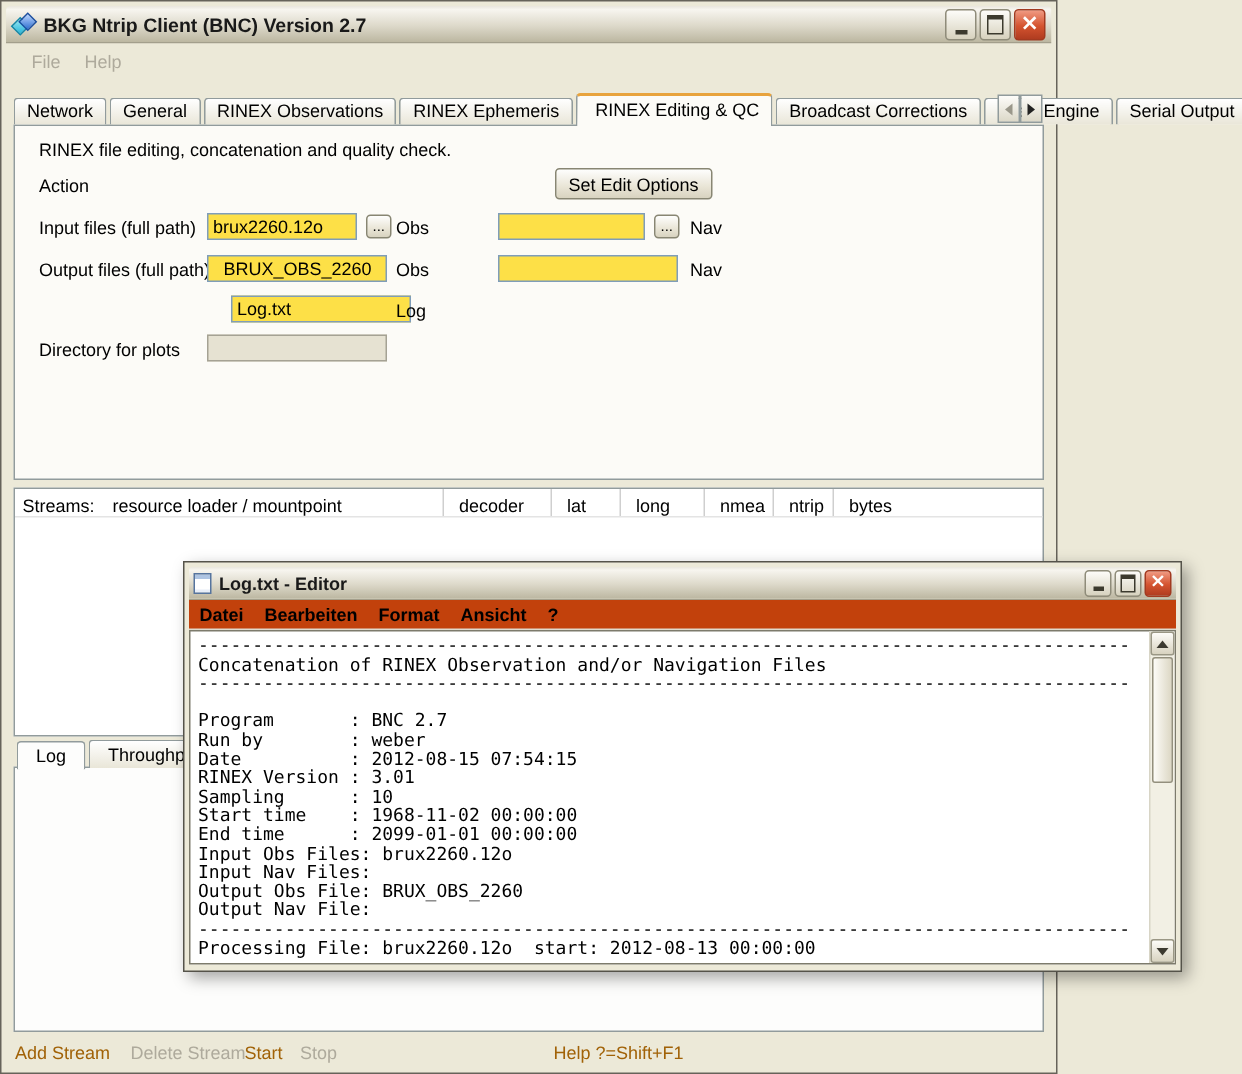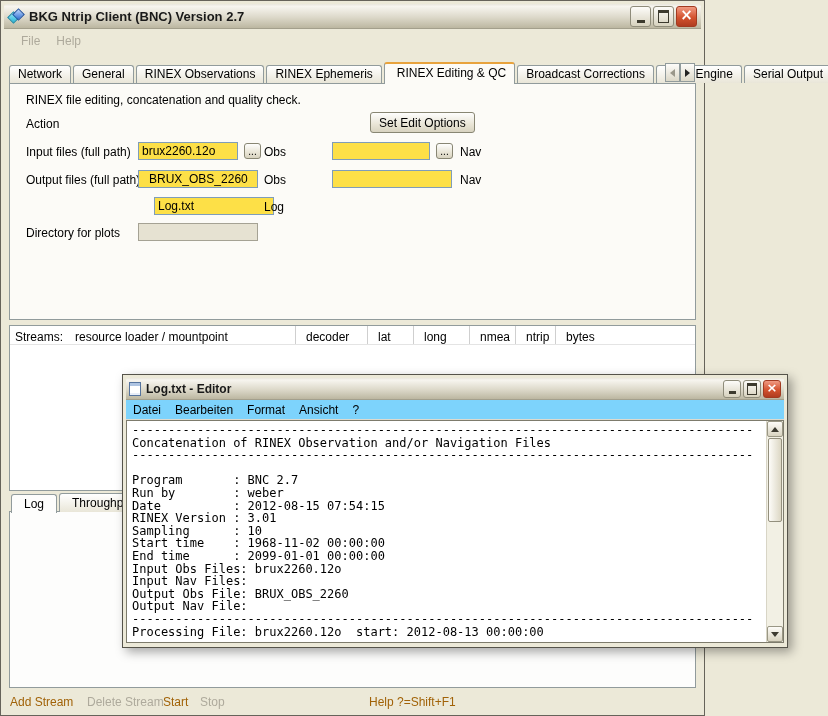--- a/index.html
+++ b/index.html
@@ -87,21 +87,21 @@
 
   
   .editor{position:absolute;left:122px;top:374px;width:666px;height:274px;z-index:50;
     border:1px solid #55534a;background:#ece9d8;padding:3px;box-shadow:4px 4px 10px rgba(0,0,0,0.35);}
   .e-titlebar{height:22px;display:flex;align-items:center;padding:0 3px;border-radius:2px 2px 0 0;
     background:linear-gradient(180deg,#e9e6dd 0%,#f7f5ef 10%,#ddd9ca 55%,#bcb7a1 100%);
     border-bottom:1px solid #a39f8c;}
   .e-title{font-weight:bold;font-size:12px;color:#191919;flex:1;white-space:nowrap;}
   .doc-icon{width:12px;height:14px;margin-right:5px;flex:none;background:linear-gradient(#aec4e2 0 3px,#fff 3px);
     border:1px solid #56749e;box-shadow:inset 0 -2px 0 #e8eef8;}
-  .e-menubar{height:20px;display:flex;align-items:center;background:#7dd3fc;border-bottom:1px solid #dedace;}
+  .e-menubar{height:20px;display:flex;align-items:center;background:#c2410c;border-bottom:1px solid #dedace;font-weight:bold;}
   .e-menu-item{padding:2px 7px;font-size:12px;color:#000;}
   .e-body{position:relative;height:223px;background:#fff;border:1px solid #7d7b6c;}
   .e-text{position:absolute;left:0;top:0;right:17px;bottom:0;overflow:hidden;margin:0;padding:3px 5px;
     font-family:"DejaVu Sans Mono",monospace;font-size:12px;line-height:12.6px;white-space:pre;color:#000;}
   .e-scroll{position:absolute;right:0;top:0;bottom:0;width:17px;background:#f2f0e4;border-left:1px solid #d8d5c6;}
   .sb-btn{position:absolute;left:0;width:16px;height:16px;border:1px solid #9a9785;border-radius:2px;
     background:linear-gradient(#fdfcf8,#d8d3c0);display:flex;align-items:center;justify-content:center;}
   .sb-btn.up{top:0;}
   .sb-btn.down{bottom:0;}
   .tri-up-s{width:0;height:0;border:4px solid transparent;border-bottom:5px solid #3c3a30;border-top:none;}

